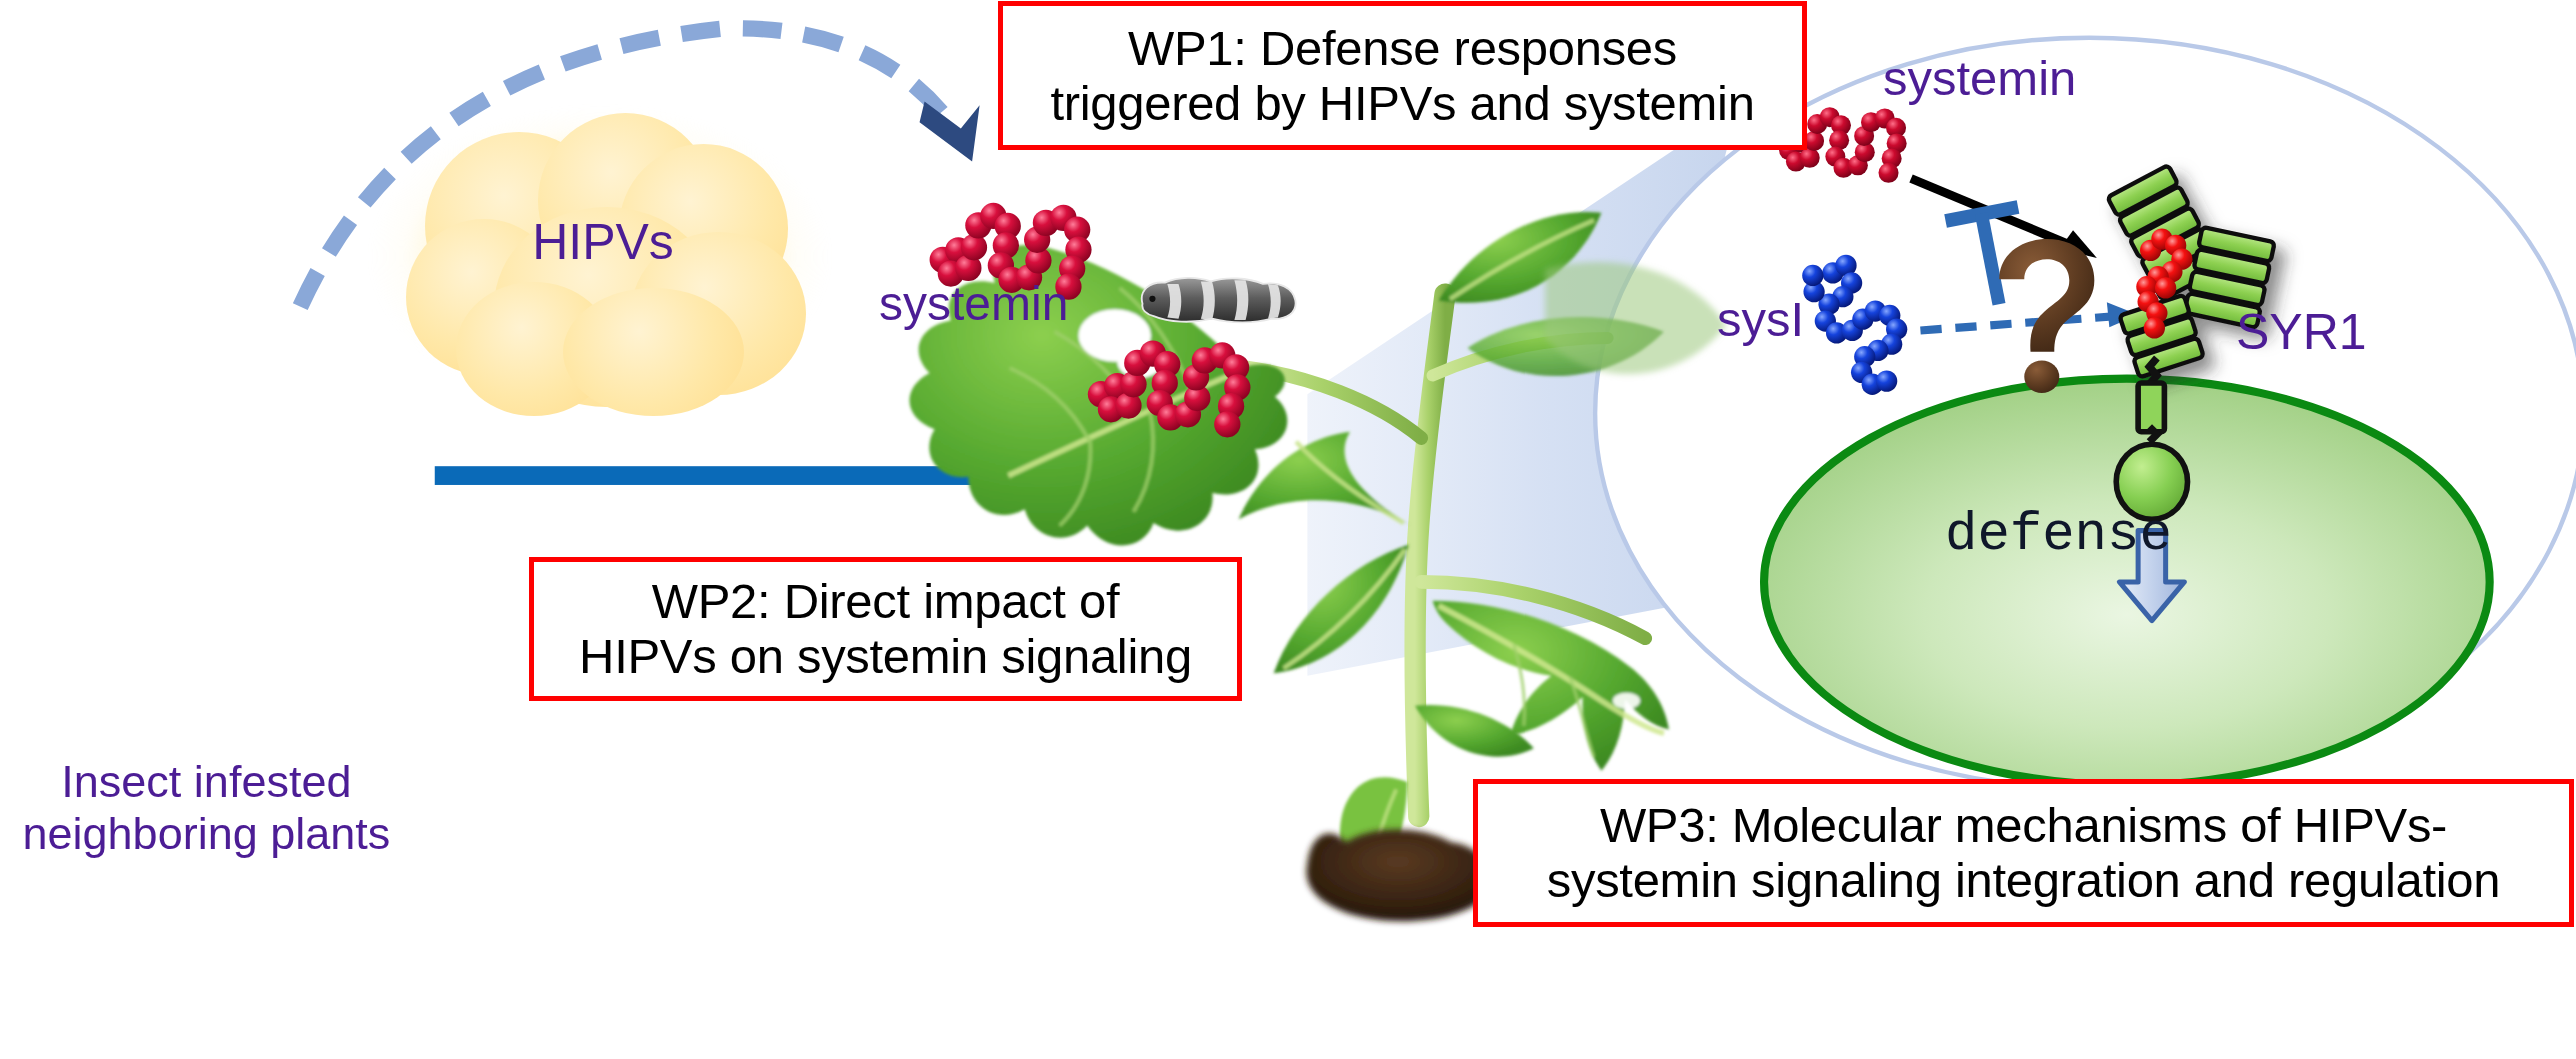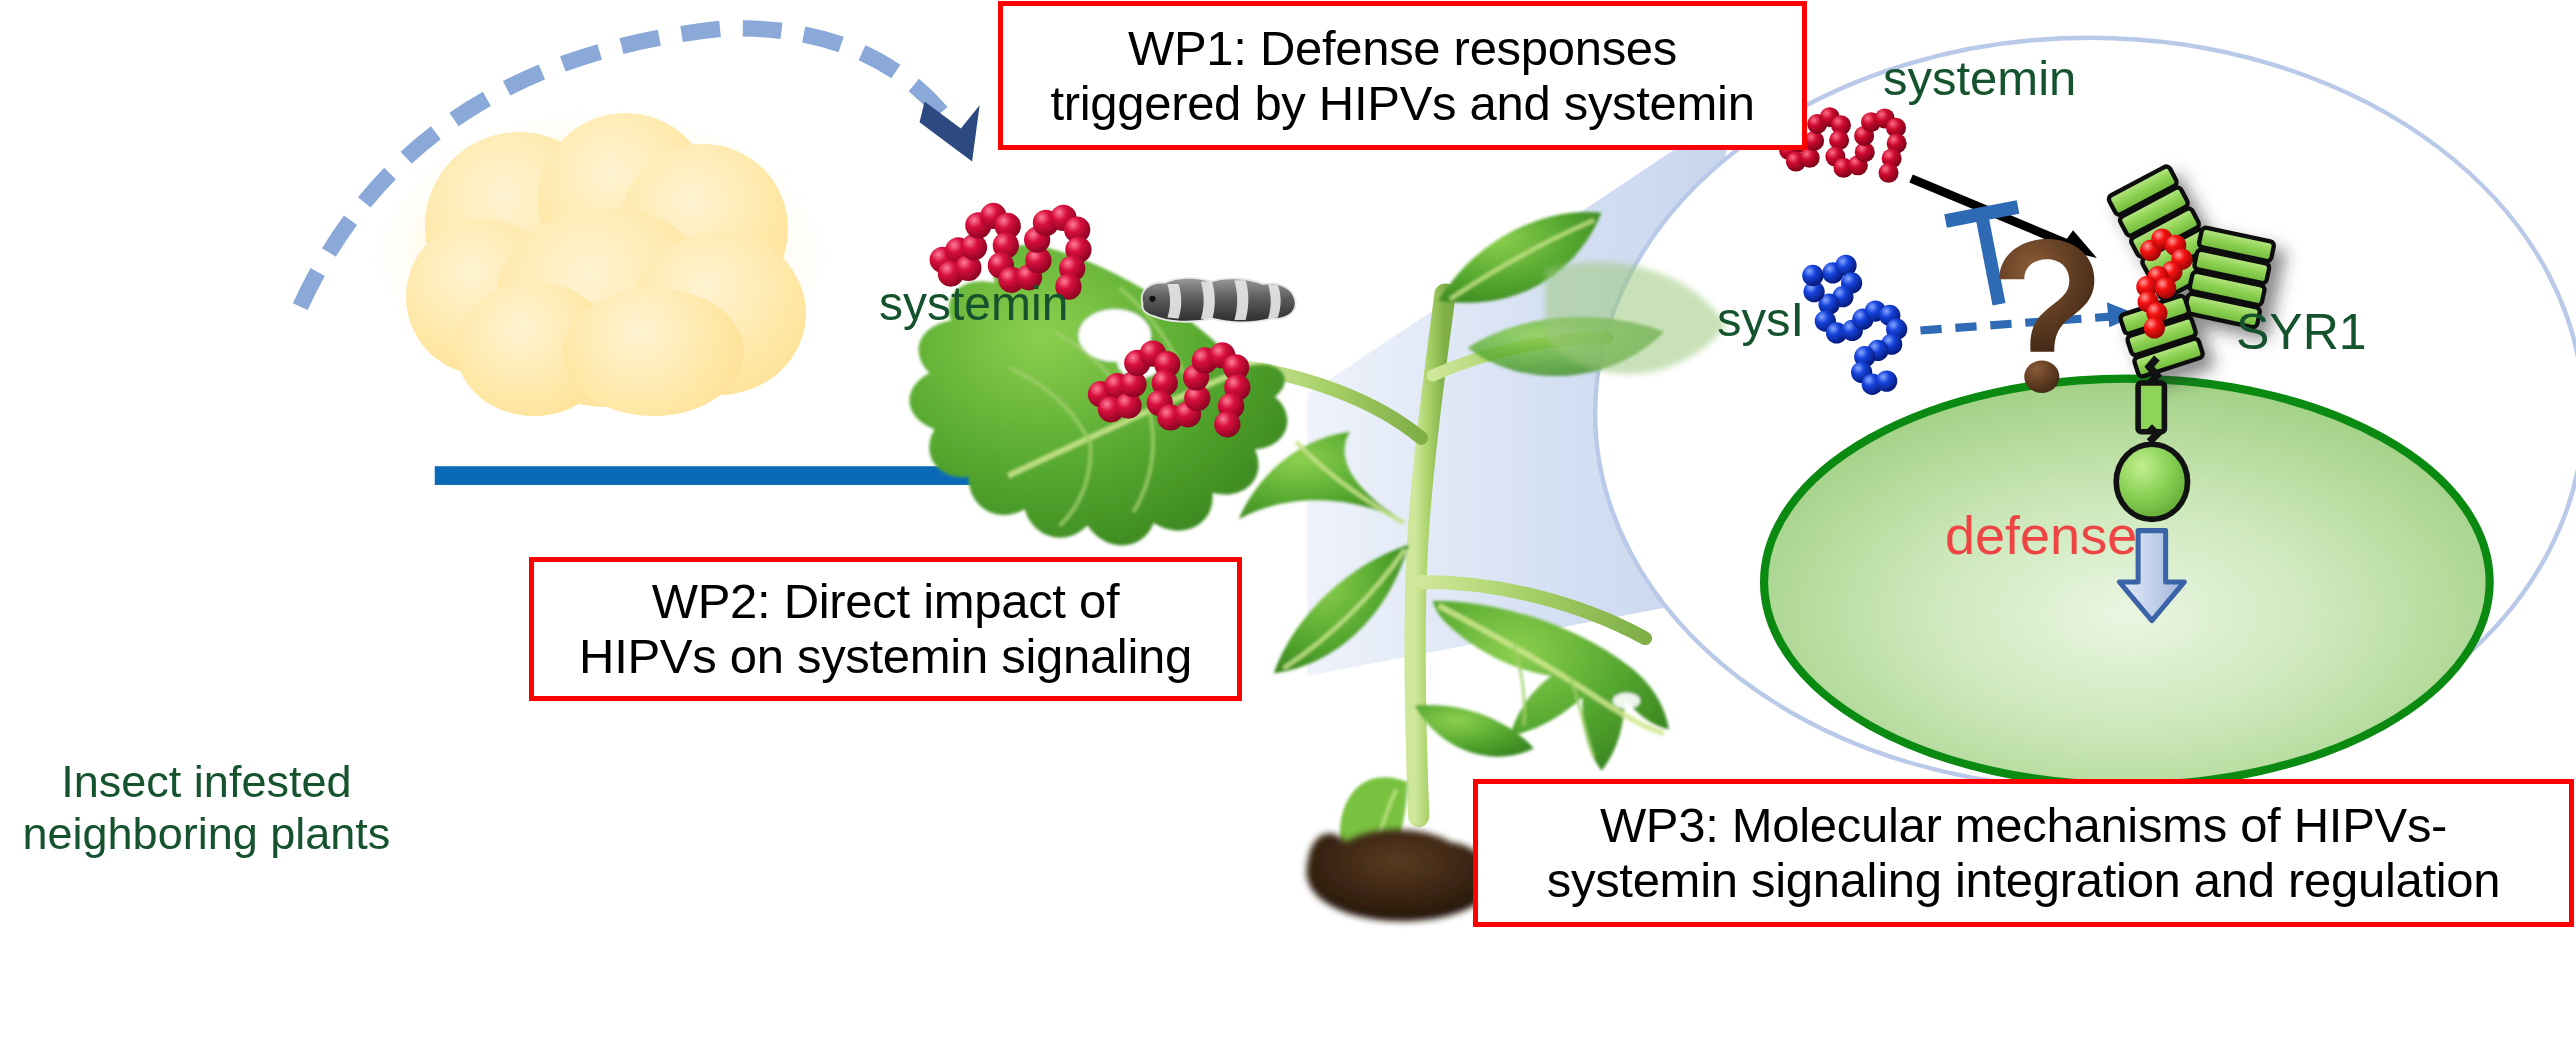--- a/index.html
+++ b/index.html
@@ -20,28 +20,28 @@
     line-height:1.12;
     font-weight:400;
     letter-spacing:-0.3px;
     z-index:40;
   }
   #wp1{left:998px;top:1.3px;width:809px;height:149px;font-size:49px;padding:0 11.3px;}
   #wp2{left:529px;top:557px;width:713px;height:144px;font-size:49px;padding:0 11.3px;}
   #wp3{left:1473px;top:779px;width:1101px;height:148px;font-size:49px;padding:0 3px;}
 
   
-  .caption{position:absolute;color:#14532d;text-align:center;line-height:1.16;z-index:35;}
+  .caption{position:absolute;color:#4c1d95;text-align:center;line-height:1.16;z-index:35;}
   #cap-insect{left:9.4px;top:756px;width:394px;font-size:45px;}
   #cap-systemin-left{left:879px;top:276px;font-size:48px;z-index:36;}
   #cap-hipvs{left:500px;top:213px;width:206px;font-size:50px;z-index:12;}
   #cap-systemin-inset{left:1883px;top:50px;font-size:49px;z-index:36;}
   #cap-sysi{left:1717px;top:291px;font-size:49px;z-index:36;text-align:center;}
   #cap-syr1{left:2236px;top:275px;font-size:50px;z-index:36;margin-top:28px;}
-  #cap-defense{left:1945px;top:504px;font-size:54px;color:#ef4444;z-index:36;}
+  #cap-defense{left:1945px;top:504px;font-size:54px;color:#0f172a;z-index:36;font-family:Liberation Mono, monospace;}
 
   
   svg.layer{position:absolute;left:0;top:0;width:2576px;height:1060px;overflow:visible;}
   #svg-back{z-index:5;}
   #svg-mid{z-index:20;}
   #svg-front{z-index:30;}
 
   
   #cloud-wrap{position:absolute;left:350px;top:94px;width:500px;height:325px;z-index:10;}
   .glow{position:absolute;left:0;top:0;width:500px;height:325px;
@@ -128,20 +128,21 @@
     <div class="puff" style="left:75px;top:38px;width:188px;height:188px;"></div>
     <div class="puff" style="left:188px;top:19px;width:175px;height:175px;"></div>
     <div class="puff" style="left:269px;top:50px;width:169px;height:169px;"></div>
     <div class="puff" style="left:56px;top:125px;width:156px;height:156px;"></div>
     <div class="puff" style="left:144px;top:113px;width:225px;height:200px;"></div>
     <div class="puff" style="left:281px;top:138px;width:175px;height:163px;"></div>
     <div class="puff" style="left:106px;top:188px;width:156px;height:134px;"></div>
     <div class="puff" style="left:213px;top:194px;width:181px;height:128px;"></div>
   </div>
 
+  <div class="caption" id="cap-hipvs">HIPVs</div>
 
   <svg id="svg-mid" class="layer" viewBox="0 0 4118 1694">
 
     <g>
       <path d="M 480,490 Q 660,95 1160,45 Q 1390,40 1510,185" fill="none" stroke="#8aa8d8" stroke-width="26" stroke-dasharray="62 36" stroke-linecap="butt"></path>
       <path d="M 1470,195 L 1554,258 L 1566,168 L 1536,205 L 1478,162 Z" fill="#2d4a80"></path>
     </g>
 
     <g>
       <rect x="695" y="745" width="925" height="30" fill="#0a6ab8"></rect>

